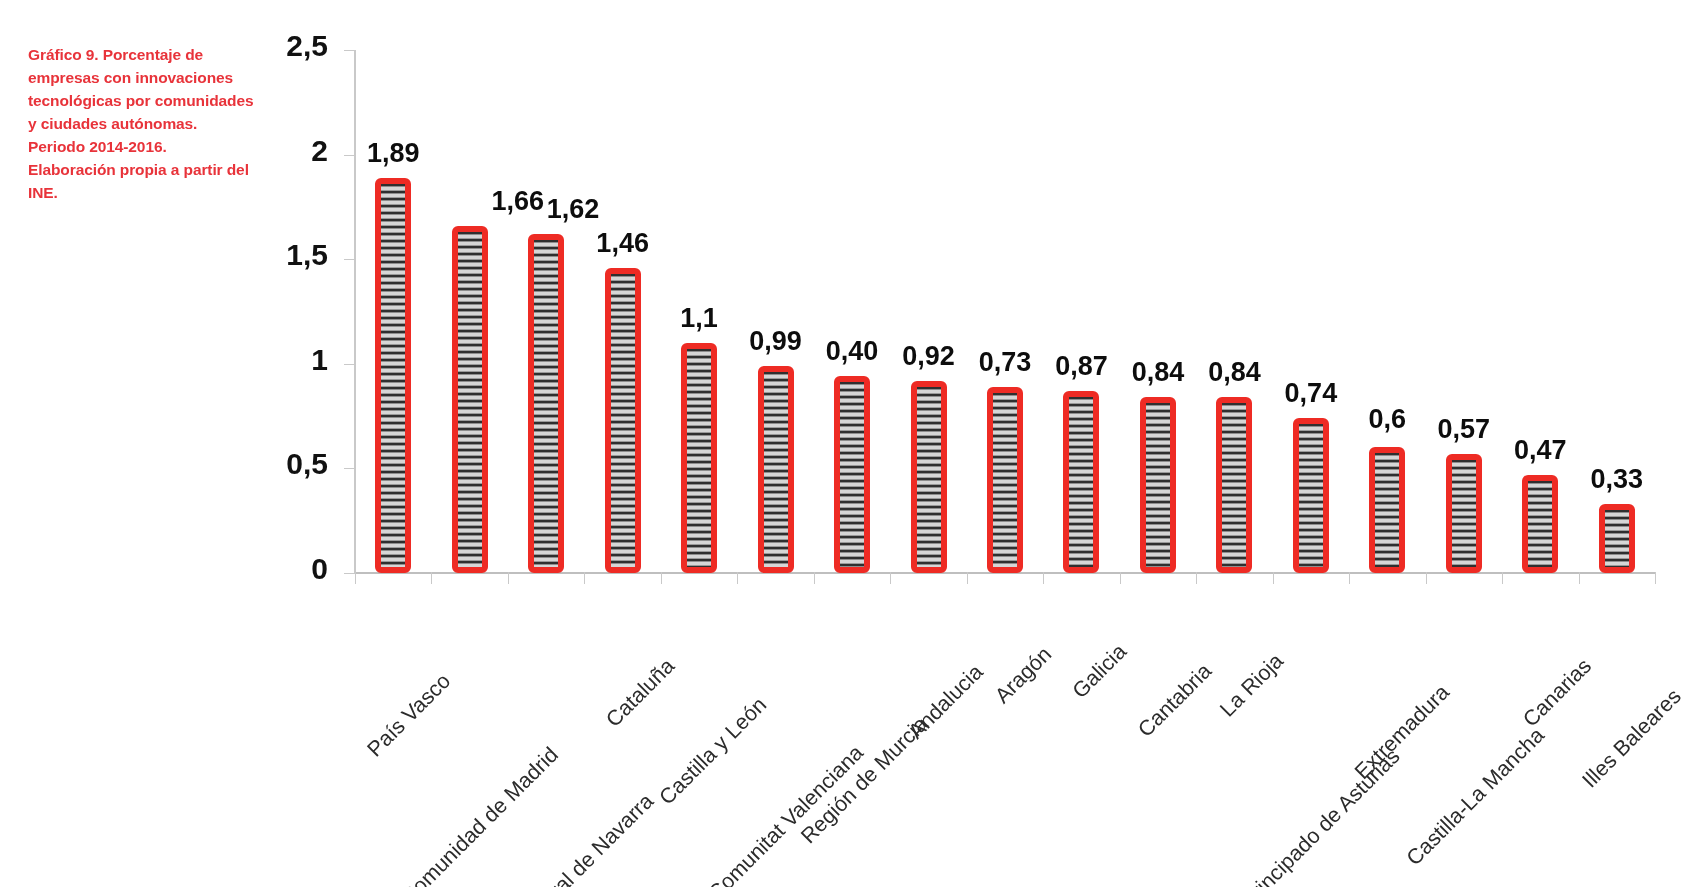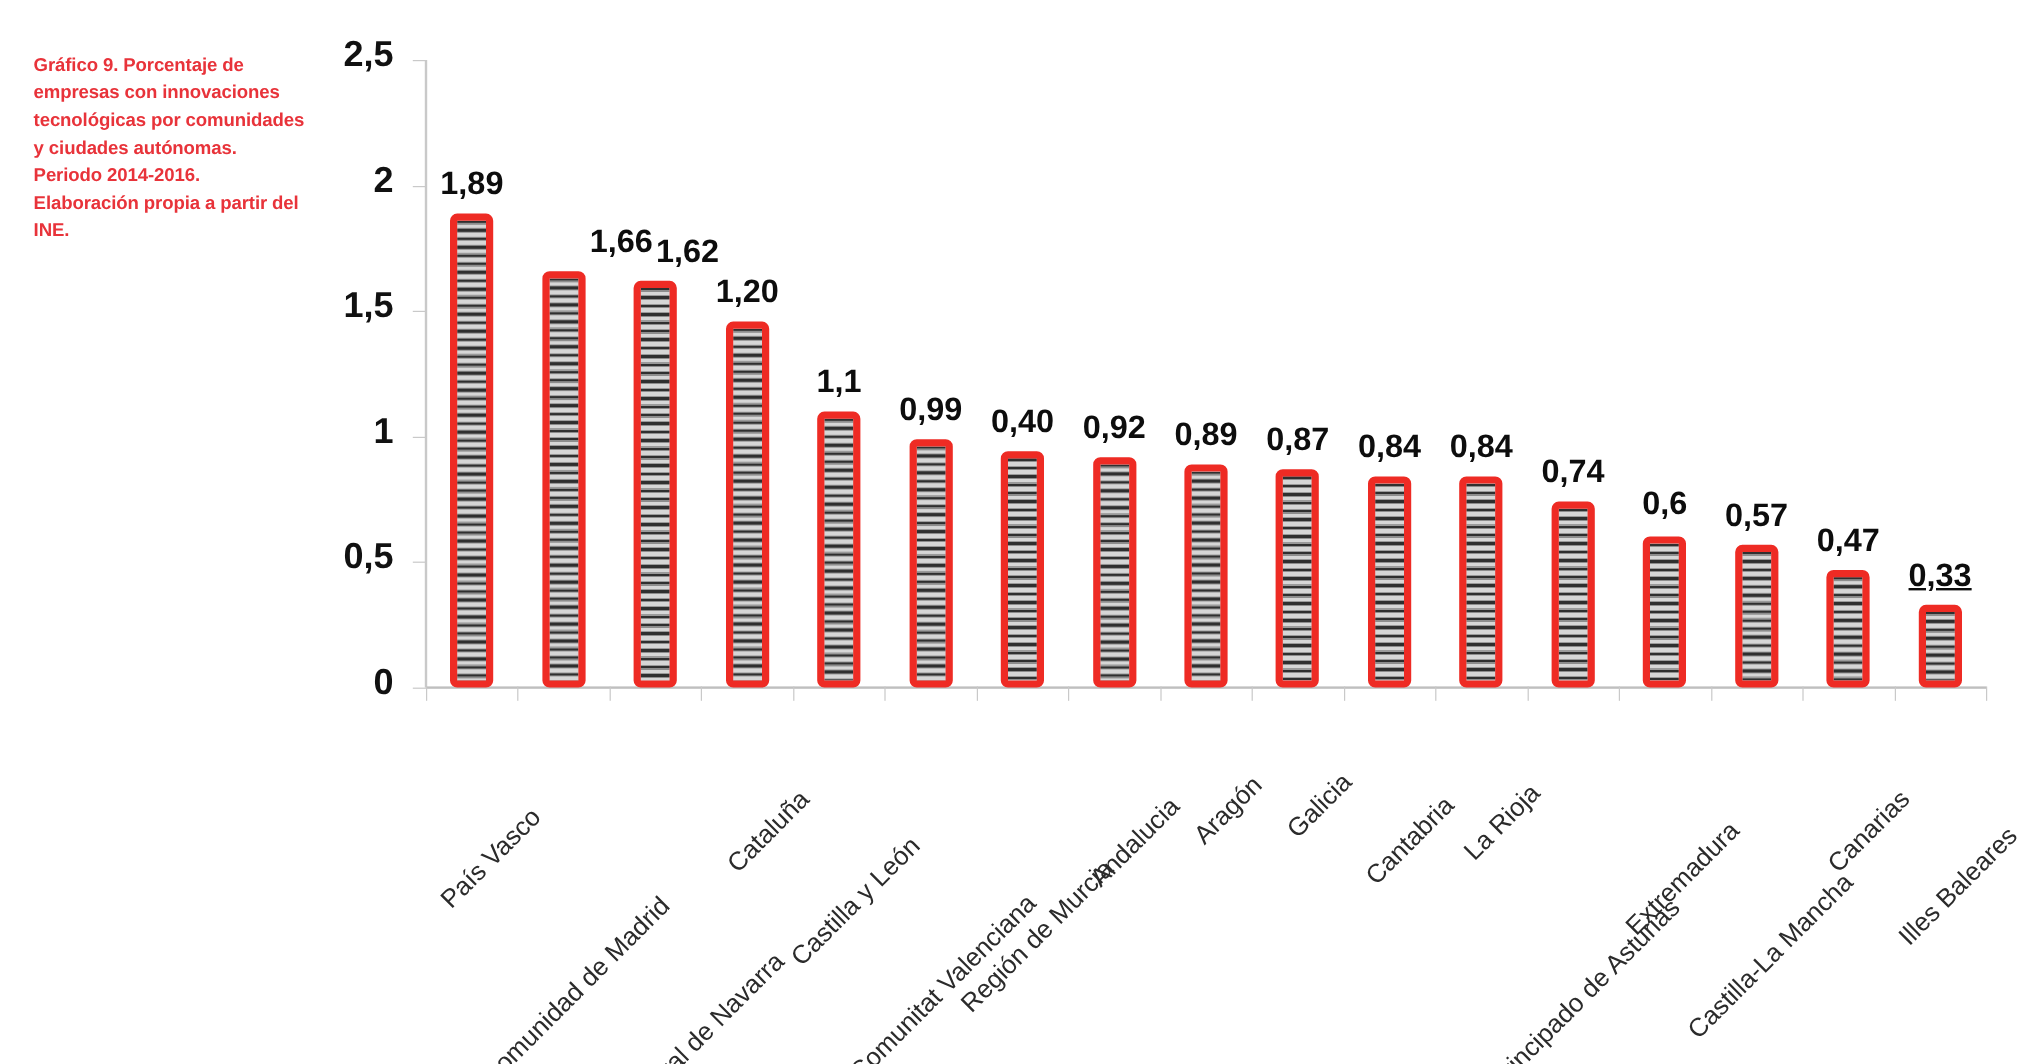--- a/index.html
+++ b/index.html
@@ -172,36 +172,36 @@
 <div class="bar" style="position: absolute; left: 375.235px; top: 177.612px; width: 36px; height: 395.388px; border-color: rgb(238, 43, 36);"></div>
     <div class="bar-value" style="position: absolute; left: 393.235px; top: 137.612px;">1,89</div>
     <div class="bar-cat" style="left: 407.235px; top: 593px; transform-origin: right top; transform: rotate(-45deg) translateX(-100%);">País Vasco</div>
     <div class="bar" style="position: absolute; left: 451.706px; top: 225.728px; width: 36px; height: 347.272px; border-color: rgb(238, 43, 36);"></div>
     <div class="bar-value" style="position: absolute; left: 469.706px; top: 185.728px; margin-left: 48px;">1,66</div>
     <div class="bar-cat" style="left: 483.706px; top: 593px; transform-origin: right top; transform: rotate(-45deg) translateX(-100%);">Comunidad de Madrid</div>
     <div class="bar" style="position: absolute; left: 528.176px; top: 234.096px; width: 36px; height: 338.904px; border-color: rgb(238, 43, 36);"></div>
     <div class="bar-value" style="position: absolute; left: 573px; top: 194.096px;">1,62</div>
     <div class="bar-cat" style="left: 560.176px; top: 593px; transform-origin: right top; transform: rotate(-45deg) translateX(-100%);">Comunidad Foral de Navarra</div>
     <div class="bar" style="position: absolute; left: 604.647px; top: 267.568px; width: 36px; height: 305.432px; border-color: rgb(238, 43, 36);"></div>
-    <div class="bar-value" style="position: absolute; left: 622.647px; top: 227.568px;">1,20</div>
+    <div class="bar-value" style="position: absolute; left: 622.647px; top: 227.568px;">1,46</div>
     <div class="bar-cat" style="left: 636.647px; top: 593px; transform-origin: right top; transform: rotate(-45deg) translateX(-100%);">Cataluña</div>
     <div class="bar" style="position: absolute; left: 681.118px; top: 342.88px; width: 36px; height: 230.12px; border-color: rgb(238, 43, 36);"></div>
     <div class="bar-value" style="position: absolute; left: 699.118px; top: 302.88px;">1,1</div>
     <div class="bar-cat" style="left: 713.118px; top: 593px; transform-origin: right top; transform: rotate(-45deg) translateX(-100%);">Castilla y León</div>
     <div class="bar" style="position: absolute; left: 757.588px; top: 365.892px; width: 36px; height: 207.108px; border-color: rgb(238, 43, 36);"></div>
     <div class="bar-value" style="position: absolute; left: 775.588px; top: 325.892px;">0,99</div>
     <div class="bar-cat" style="left: 789.588px; top: 593px; transform-origin: right top; transform: rotate(-45deg) translateX(-100%);">Comunitat Valenciana</div>
     <div class="bar" style="position: absolute; left: 834.059px; top: 376.352px; width: 36px; height: 196.648px; border-color: rgb(238, 43, 36);"></div>
     <div class="bar-value" style="position: absolute; left: 852.059px; top: 336.352px;">0,40</div>
     <div class="bar-cat" style="left: 866.059px; top: 593px; transform-origin: right top; transform: rotate(-45deg) translateX(-100%);">Región de Murcia</div>
     <div class="bar" style="position: absolute; left: 910.529px; top: 380.536px; width: 36px; height: 192.464px; border-color: rgb(238, 43, 36);"></div>
     <div class="bar-value" style="position: absolute; left: 928.529px; top: 340.536px;">0,92</div>
     <div class="bar-cat" style="left: 942.529px; top: 593px; transform-origin: right top; transform: rotate(-45deg) translateX(-100%);">Andalucia</div>
     <div class="bar" style="position: absolute; left: 987px; top: 386.812px; width: 36px; height: 186.188px; border-color: rgb(238, 43, 36);"></div>
-    <div class="bar-value" style="position: absolute; left: 1005px; top: 346.812px;">0,89</div>
+    <div class="bar-value" style="position: absolute; left: 1005px; top: 346.812px;">0,73</div>
     <div class="bar-cat" style="left: 1019px; top: 593px; transform-origin: right top; transform: rotate(-45deg) translateX(-100%);">Aragón</div>
     <div class="bar" style="position: absolute; left: 1063.47px; top: 390.996px; width: 36px; height: 182.004px; border-color: rgb(238, 43, 36);"></div>
     <div class="bar-value" style="position: absolute; left: 1081.47px; top: 350.996px;">0,87</div>
     <div class="bar-cat" style="left: 1095.47px; top: 593px; transform-origin: right top; transform: rotate(-45deg) translateX(-100%);">Galicia</div>
     <div class="bar" style="position: absolute; left: 1139.94px; top: 397.272px; width: 36px; height: 175.728px; border-color: rgb(238, 43, 36);"></div>
     <div class="bar-value" style="position: absolute; left: 1157.94px; top: 357.272px;">0,84</div>
     <div class="bar-cat" style="left: 1171.94px; top: 593px; transform-origin: right top; transform: rotate(-45deg) translateX(-100%);">Cantabria</div>
     <div class="bar" style="position: absolute; left: 1216.41px; top: 397.272px; width: 36px; height: 175.728px; border-color: rgb(238, 43, 36);"></div>
     <div class="bar-value" style="position: absolute; left: 1234.41px; top: 357.272px;">0,84</div>
     <div class="bar-cat" style="left: 1248.41px; top: 593px; transform-origin: right top; transform: rotate(-45deg) translateX(-100%);">La Rioja</div>
@@ -211,15 +211,15 @@
     <div class="bar" style="position: absolute; left: 1369.35px; top: 447.48px; width: 36px; height: 125.52px; border-color: rgb(238, 43, 36);"></div>
     <div class="bar-value" style="position: absolute; left: 1387.35px; top: 404px;">0,6</div>
     <div class="bar-cat" style="left: 1401.35px; top: 593px; transform-origin: right top; transform: rotate(-45deg) translateX(-100%);">Extremadura</div>
     <div class="bar" style="position: absolute; left: 1445.82px; top: 453.756px; width: 36px; height: 119.244px; border-color: rgb(238, 43, 36);"></div>
     <div class="bar-value" style="position: absolute; left: 1463.82px; top: 413.756px; text-align: center;">0,57</div>
     <div class="bar-cat" style="left: 1477.82px; top: 593px; transform-origin: right top; transform: rotate(-45deg) translateX(-100%);">Castilla-La Mancha</div>
     <div class="bar" style="position: absolute; left: 1522.29px; top: 474.676px; width: 36px; height: 98.324px; border-color: rgb(238, 43, 36);"></div>
     <div class="bar-value" style="position: absolute; left: 1540.29px; top: 434.676px;">0,47</div>
     <div class="bar-cat" style="left: 1554.29px; top: 593px; transform-origin: right top; transform: rotate(-45deg) translateX(-100%);">Canarias</div>
     <div class="bar" style="position: absolute; left: 1598.76px; top: 503.964px; width: 36px; height: 69.036px; border-color: rgb(238, 43, 36);"></div>
-    <div class="bar-value" style="position: absolute; left: 1616.76px; top: 463.964px; text-decoration: underline;">0,33</div>
+    <div class="bar-value" style="position: absolute; left: 1616.76px; top: 463.964px;">0,33</div>
     <div class="bar-cat" style="left: 1630.76px; top: 593px; transform-origin: right top; transform: rotate(-45deg) translateX(-100%);">Illes Baleares</div>
   </div>
 
 </body></html>

